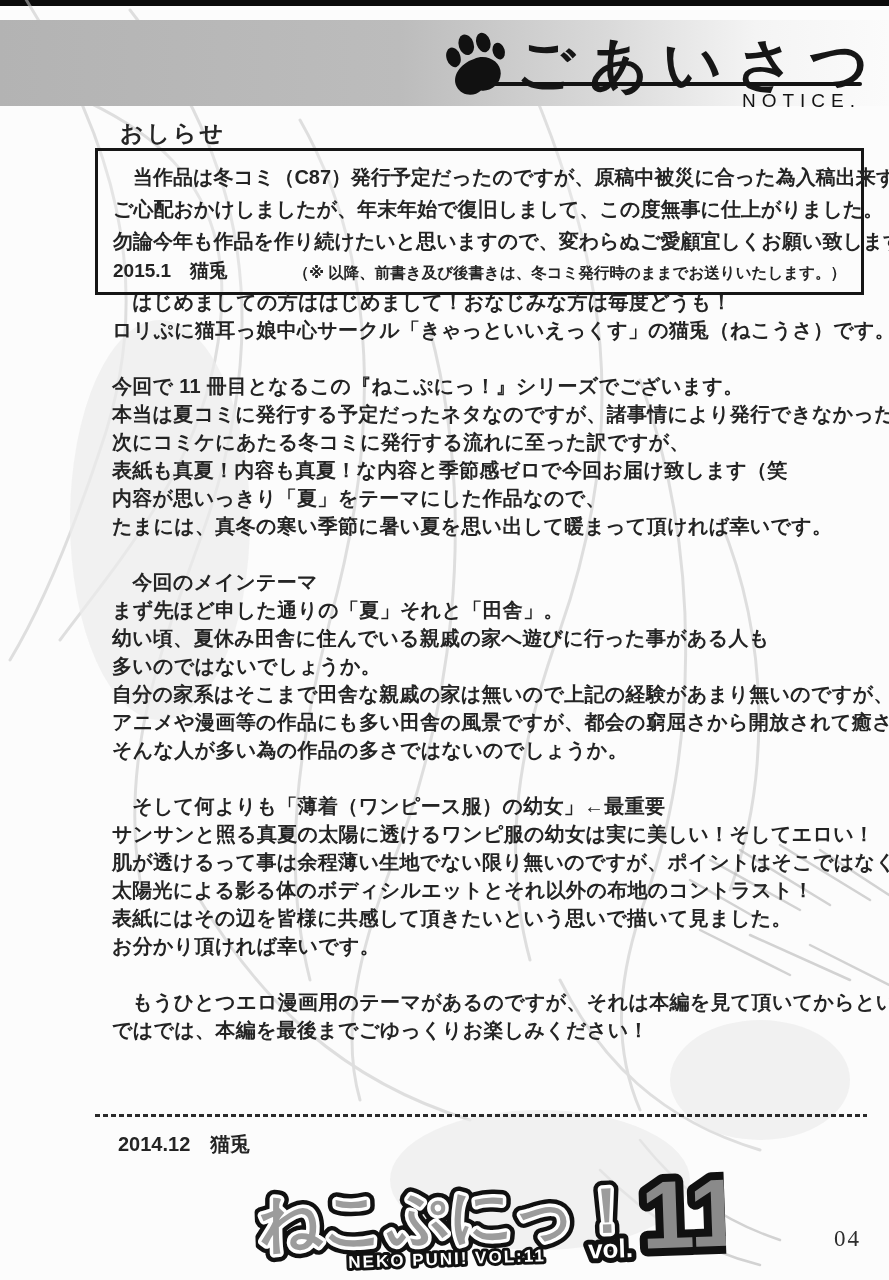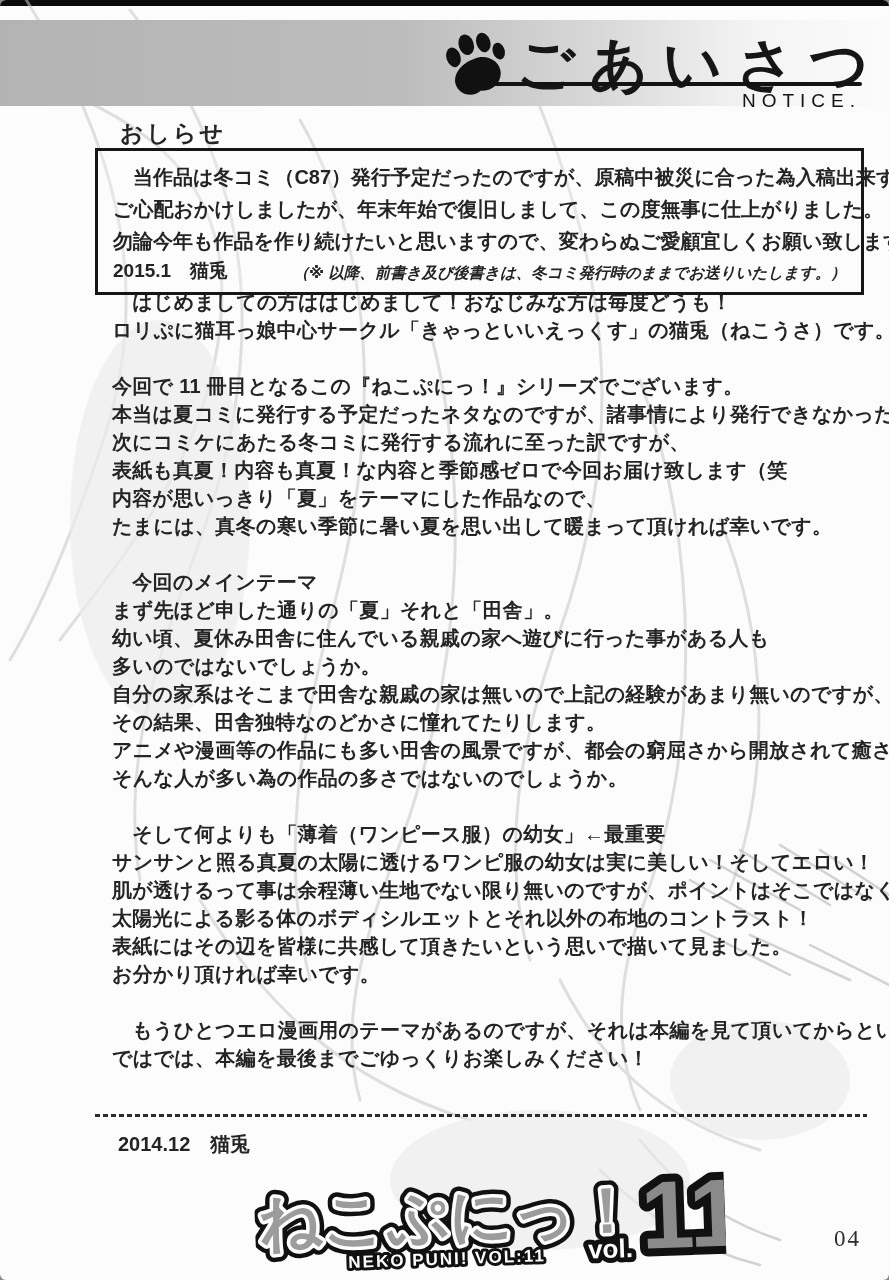--- a/index.html
+++ b/index.html
@@ -1,21 +1,20 @@
 <!DOCTYPE html>
 <html><head>
 <meta charset="utf-8">
 <style>
   html,body{margin:0;padding:0;background:#888;}
   .page{
     position:relative;width:889px;height:1280px;margin:0 auto;
     background:#fcfcfc;overflow:hidden;
     font-family:"Liberation Sans","DejaVu Sans",sans-serif;
     color:#242424;
-    border-radius:6px;
   }
   
   .top-edge{position:absolute;top:0;left:0;width:100%;height:6px;background:#0b0b0b;}
   .sketch{position:absolute;top:0;left:0;pointer-events:none;}
 
   
   .band{
     position:absolute;top:20px;left:0;width:889px;height:86px;
     background:linear-gradient(90deg,#b3b3b3 0%,#bcbcbc 45%,#d9d9d9 68%,#f4f4f4 85%,#fbfbfb 100%);
   }
@@ -33,21 +32,21 @@
 
   .oshirase{position:absolute;left:120px;top:118px;font-size:23px;font-weight:600;letter-spacing:3px;}
 
   .notice-box{
     position:absolute;left:95px;top:148px;width:733px;
     border:3px solid #161616;padding:10px 15px 8px 15px;background:rgba(252,252,252,0.25);
   }
   .notice-box .line{font-size:20px;line-height:32px;font-weight:600;white-space:nowrap;}
   .box-footer{display:flex;justify-content:space-between;align-items:flex-end;margin-top:1px;}
   .box-footer .left{font-size:19px;font-weight:600;}
-  .box-footer .right{font-size:15.5px;font-weight:600;font-style:italic;}
+  .box-footer .right{font-size:15.5px;font-weight:600;}
 
   .body-text{position:absolute;left:112px;top:288px;width:770px;}
   .para{margin:0 0 28px 0;}
   .para .line{font-size:20px;line-height:28px;font-weight:600;white-space:nowrap;letter-spacing:0.3px;}
 
   .dashed{
     position:absolute;left:95px;top:1114px;width:772px;height:3px;
     background:repeating-linear-gradient(90deg,#2b2b2b 0 5px,transparent 5px 8px);
   }
   .sign{position:absolute;left:118px;top:1131px;font-size:20px;font-weight:600;}
@@ -129,21 +128,20 @@
       <div class="line">表紙も真夏！内容も真夏！な内容と季節感ゼロで今回お届け致します（笑</div>
       <div class="line">内容が思いっきり「夏」をテーマにした作品なので、</div>
       <div class="line">たまには、真冬の寒い季節に暑い夏を思い出して暖まって頂ければ幸いです。</div>
     </div>
     <div class="para">
       <div class="line">　今回のメインテーマ</div>
       <div class="line">まず先ほど申した通りの「夏」それと「田舎」。</div>
       <div class="line">幼い頃、夏休み田舎に住んでいる親戚の家へ遊びに行った事がある人も</div>
       <div class="line">多いのではないでしょうか。</div>
       <div class="line">自分の家系はそこまで田舎な親戚の家は無いので上記の経験があまり無いのですが、</div>
-      <div class="line">その結果、田舎独特なのどかさに憧れてたりします。</div>
       <div class="line">アニメや漫画等の作品にも多い田舎の風景ですが、都会の窮屈さから開放されて癒されたい</div>
       <div class="line">そんな人が多い為の作品の多さではないのでしょうか。</div>
     </div>
     <div class="para">
       <div class="line">　そして何よりも「薄着（ワンピース服）の幼女」←最重要</div>
       <div class="line">サンサンと照る真夏の太陽に透けるワンピ服の幼女は実に美しい！そしてエロい！</div>
       <div class="line">肌が透けるって事は余程薄い生地でない限り無いのですが、ポイントはそこではなく、</div>
       <div class="line">太陽光による影る体のボディシルエットとそれ以外の布地のコントラスト！</div>
       <div class="line">表紙にはその辺を皆様に共感して頂きたいという思いで描いて見ました。</div>
       <div class="line">お分かり頂ければ幸いです。</div>

